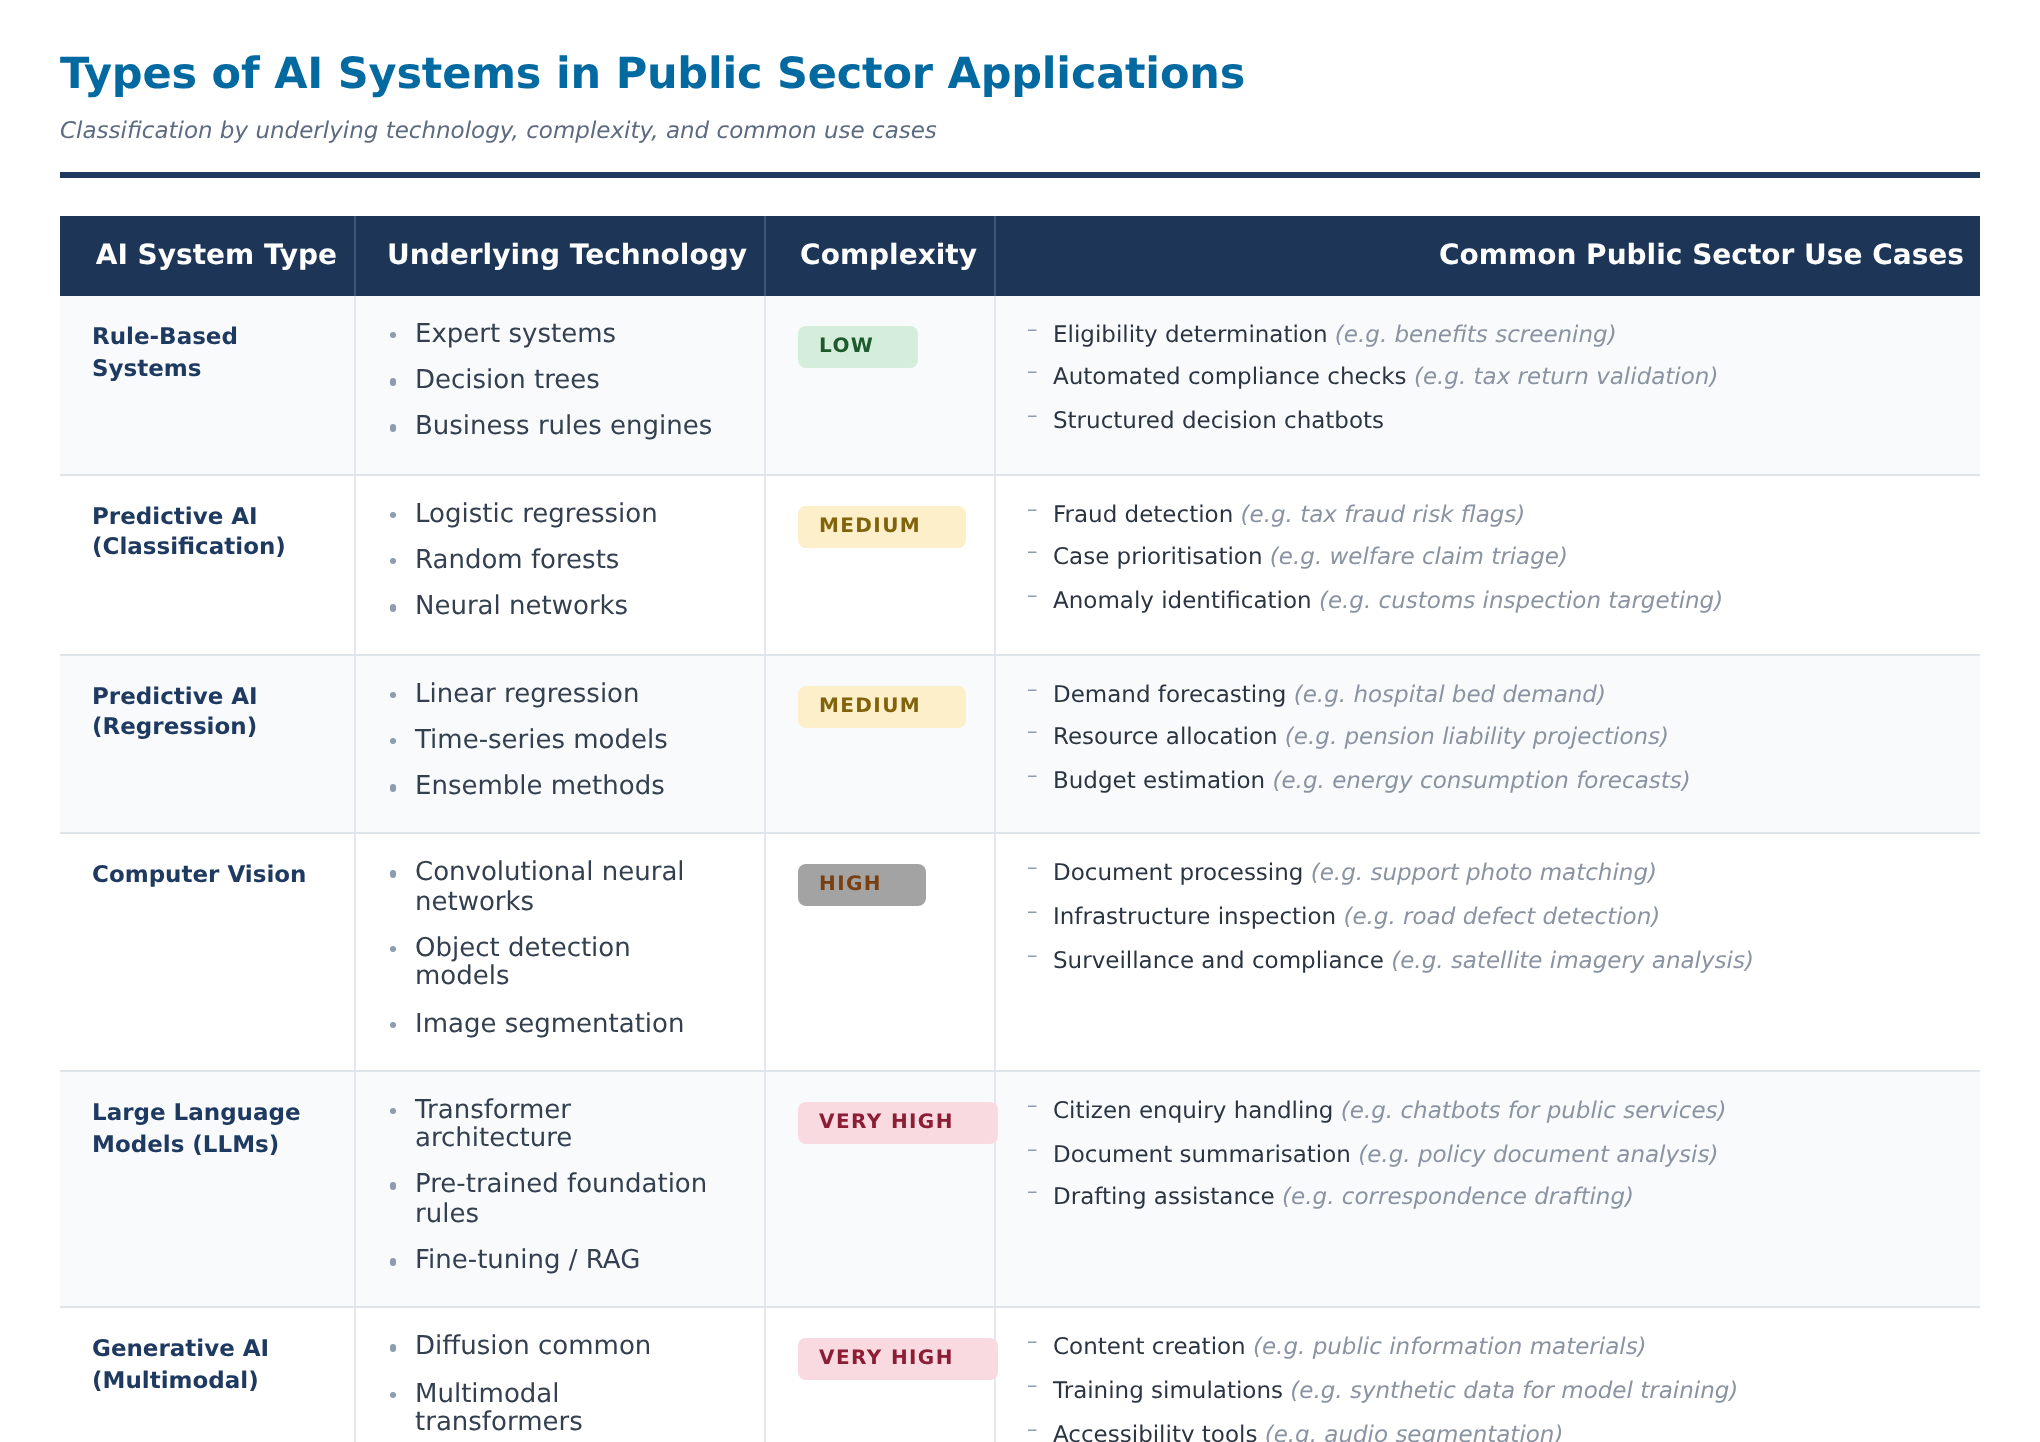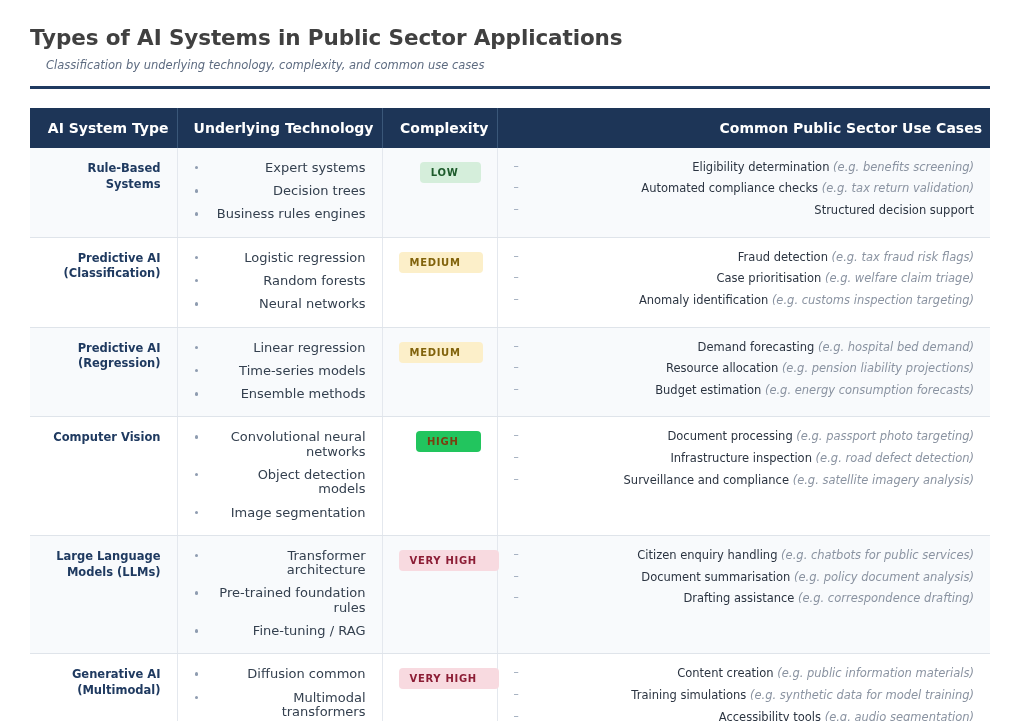--- a/index.html
+++ b/index.html
@@ -9,30 +9,30 @@
     height: 721px;
     background: #ffffff;
     font-family: "DejaVu Sans", "Liberation Sans", sans-serif;
     overflow: hidden;
   }
   .page { padding: 26px 30px 0 30px; }
 
   .page-title {
     font-size: 21.5px;
     font-weight: bold;
-    color: #404040;
+    color: #0369a1;
     letter-spacing: -0.1px;
     margin: 0 0 7px 0;
     line-height: 1.15;
   }
   .page-subtitle {
     font-size: 11.5px;
     font-style: italic;
     color: #5d6b80;
-    margin: 0 0 14px 16px;
+    margin: 0 0 14px 0;
   }
   .title-rule {
     height: 3px;
     background: #1f3a60;
     margin: 0 0 19px 0;
   }
 
   table.matrix {
     width: 960px;
     border-collapse: collapse;
@@ -53,21 +53,20 @@
   col.c-type  { width: 147px; }
   col.c-tech  { width: 205px; }
   col.c-cplx  { width: 115px; }
   col.c-cases { width: 493px; }
 
   table.matrix tbody td {
     border-right: 1px solid #e4e8ee;
     border-bottom: 1px solid #dfe4ea;
     padding: 13px 16px 15px 16px;
     vertical-align: top;
-    text-align: right;
   }
   table.matrix tbody td:last-child { border-right: none; }
   table.matrix tbody tr:nth-child(odd)  td { background: #f8fafc; }
   table.matrix tbody tr:nth-child(even) td { background: #ffffff; }
   table.matrix tbody tr:last-child td { border-bottom: 2px solid #7f1d1d; }
 
   .sys-name {
     font-size: 11.5px;
     font-weight: bold;
     color: #1f3a60;
@@ -127,21 +126,21 @@
     font-size: 10px;
     font-weight: bold;
     letter-spacing: 0.7px;
     padding: 6px 22px 5px 11px;
     border-radius: 4px;
     line-height: 1;
     white-space: nowrap;
   }
   .badge.low       { background: #d5eedb; color: #1e5b2c; }
   .badge.medium    { background: #fcefc9; color: #81630c; }
-  .badge.high      { background: #22c55e; color: #7a3f10; }
+  .badge.high      { background: #a3a3a3; color: #7a3f10; }
   .badge.very-high { background: #f8dae0; color: #8c1d35; }
 
   .footnote-rule {
     width: 960px;
     height: 1px;
     background: #1f3a60;
     margin: 22px 0 9px 0;
   }
 </style>
 </head>
@@ -178,21 +177,21 @@
               <li>Expert systems</li>
               <li>Decision trees</li>
               <li>Business rules engines</li>
             </ul>
           </td>
           <td><span class="badge low">LOW</span></td>
           <td>
             <ul class="case-list">
               <li><span>Eligibility determination</span> <span class="eg">(e.g. benefits screening)</span></li>
               <li><span>Automated compliance checks</span> <span class="eg">(e.g. tax return validation)</span></li>
-              <li><span>Structured decision support</span></li>
+              <li><span>Structured decision chatbots</span></li>
             </ul>
           </td>
         </tr>
         <tr>
           <td>
             <div class="sys-name">Predictive AI (Classification)</div>
           </td>
           <td>
             <ul class="tech-list">
               <li>Logistic regression</li>
@@ -236,21 +235,21 @@
           <td>
             <ul class="tech-list">
               <li>Convolutional neural networks</li>
               <li>Object detection models</li>
               <li>Image segmentation</li>
             </ul>
           </td>
           <td><span class="badge high">HIGH</span></td>
           <td>
             <ul class="case-list">
-              <li><span>Document processing</span> <span class="eg">(e.g. passport photo targeting)</span></li>
+              <li><span>Document processing</span> <span class="eg">(e.g. support photo matching)</span></li>
               <li><span>Infrastructure inspection</span> <span class="eg">(e.g. road defect detection)</span></li>
               <li><span>Surveillance and compliance</span> <span class="eg">(e.g. satellite imagery analysis)</span></li>
             </ul>
           </td>
         </tr>
         <tr>
           <td>
             <div class="sys-name">Large Language Models (LLMs)</div>
           </td>
           <td>

